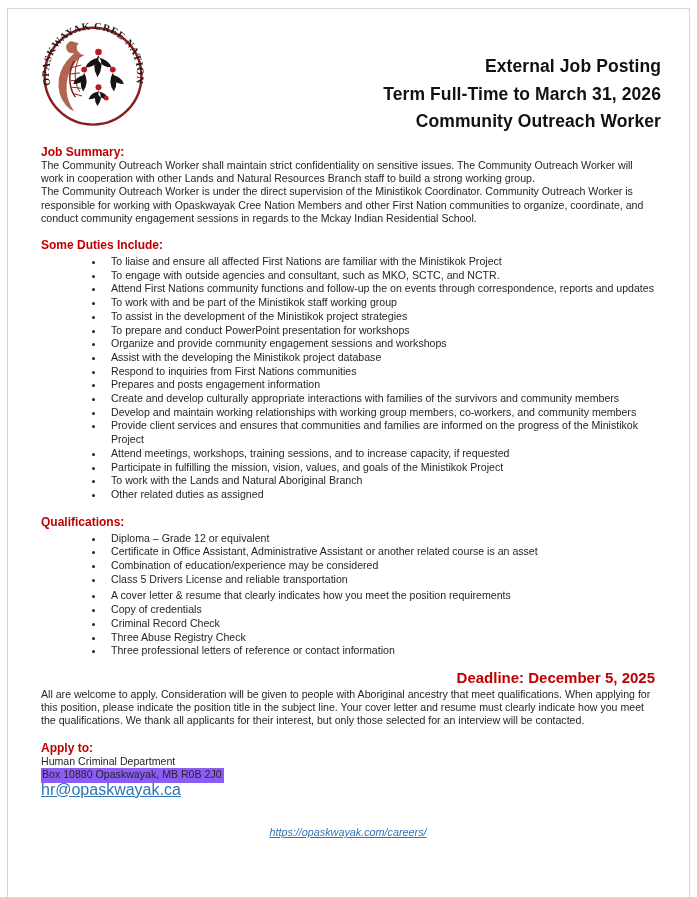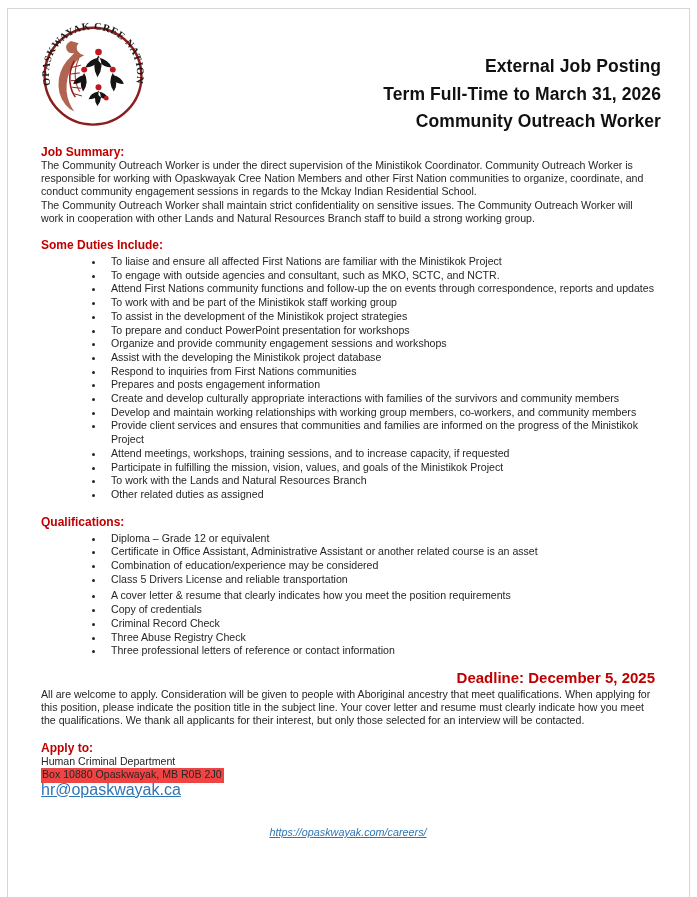--- a/index.html
+++ b/index.html
@@ -48,21 +48,21 @@
     margin-left: 14px;
   }
   ul.bullets li::marker { font-size: 9px; }
   .deadline {
     text-align: right; color: #C00000; font-weight: bold;
     font-size: 15px; margin-top: 11px; margin-bottom: 2px;
   }
   .apply-block { margin-top: 13px; }
   .apply-line { font-size: 10.6px; line-height: 13.6px; color: #262626; }
   .hl {
-    background: #ef4444;
+    background: #8b5cf6;
     display: inline-block;
     padding: 0 2px 1px 1px;
   }
   a.email-link { color: #2E75B6; text-decoration: underline; font-size: 16px; line-height: 13.6px; }
   .footer-link-row { text-align: center; margin-top: 24px; }
   a.careers-link {
     color: #2E75B6; font-style: italic; text-decoration: underline;
     font-size: 10.8px;
   }
 </style>
@@ -105,42 +105,42 @@
     <div class="titles">
       <div>External Job Posting</div>
       <div>Term Full-Time to March 31, 2026</div>
       <div>Community Outreach Worker</div>
     </div>
   </div>
 
   <div class="content">
 
     <div class="sec-heading first">Job Summary:</div>
+    <p class="body-text">The Community Outreach Worker shall maintain strict confidentiality on sensitive issues. The Community Outreach Worker will work in cooperation with other Lands and Natural Resources Branch staff to build a strong working group.</p>
     <p class="body-text">The Community Outreach Worker is under the direct supervision of the Ministikok Coordinator. Community Outreach Worker is responsible for working with Opaskwayak Cree Nation Members and other First Nation communities to organize, coordinate, and conduct community engagement sessions in regards to the Mckay Indian Residential School.</p>
-    <p class="body-text">The Community Outreach Worker shall maintain strict confidentiality on sensitive issues. The Community Outreach Worker will work in cooperation with other Lands and Natural Resources Branch staff to build a strong working group.</p>
 
     <div class="sec-heading">Some Duties Include:</div>
     <ul class="bullets">
 
     <li>To liaise and ensure all affected First Nations are familiar with the Ministikok Project</li>
         <li>To engage with outside agencies and consultant, such as MKO, SCTC, and NCTR.</li>
         <li>Attend First Nations community functions and follow-up the on events through correspondence, reports and updates</li>
         <li>To work with and be part of the Ministikok staff working group</li>
         <li>To assist in the development of the Ministikok project strategies</li>
         <li>To prepare and conduct PowerPoint presentation for workshops</li>
         <li>Organize and provide community engagement sessions and workshops</li>
         <li>Assist with the developing the Ministikok project database</li>
         <li>Respond to inquiries from First Nations communities</li>
         <li>Prepares and posts engagement information</li>
         <li>Create and develop culturally appropriate interactions with families of the survivors and community members</li>
         <li>Develop and maintain working relationships with working group members, co-workers, and community members</li>
         <li>Provide client services and ensures that communities and families are informed on the progress of the Ministikok Project</li>
         <li>Attend meetings, workshops, training sessions, and to increase capacity, if requested</li>
         <li>Participate in fulfilling the mission, vision, values, and goals of the Ministikok Project</li>
-        <li>To work with the Lands and Natural Resources Branch</li>
+        <li>To work with the Lands and Natural Aboriginal Branch</li>
         <li>Other related duties as assigned</li>
       </ul>
 
     <div class="sec-heading">Qualifications:</div>
     <ul class="bullets">
 
     <li>Diploma – Grade 12 or equivalent</li>
         <li>Certificate in Office Assistant, Administrative Assistant or another related course is an asset</li>
         <li>Combination of education/experience may be considered</li>
         <li>Class 5 Drivers License and reliable transportation</li>

